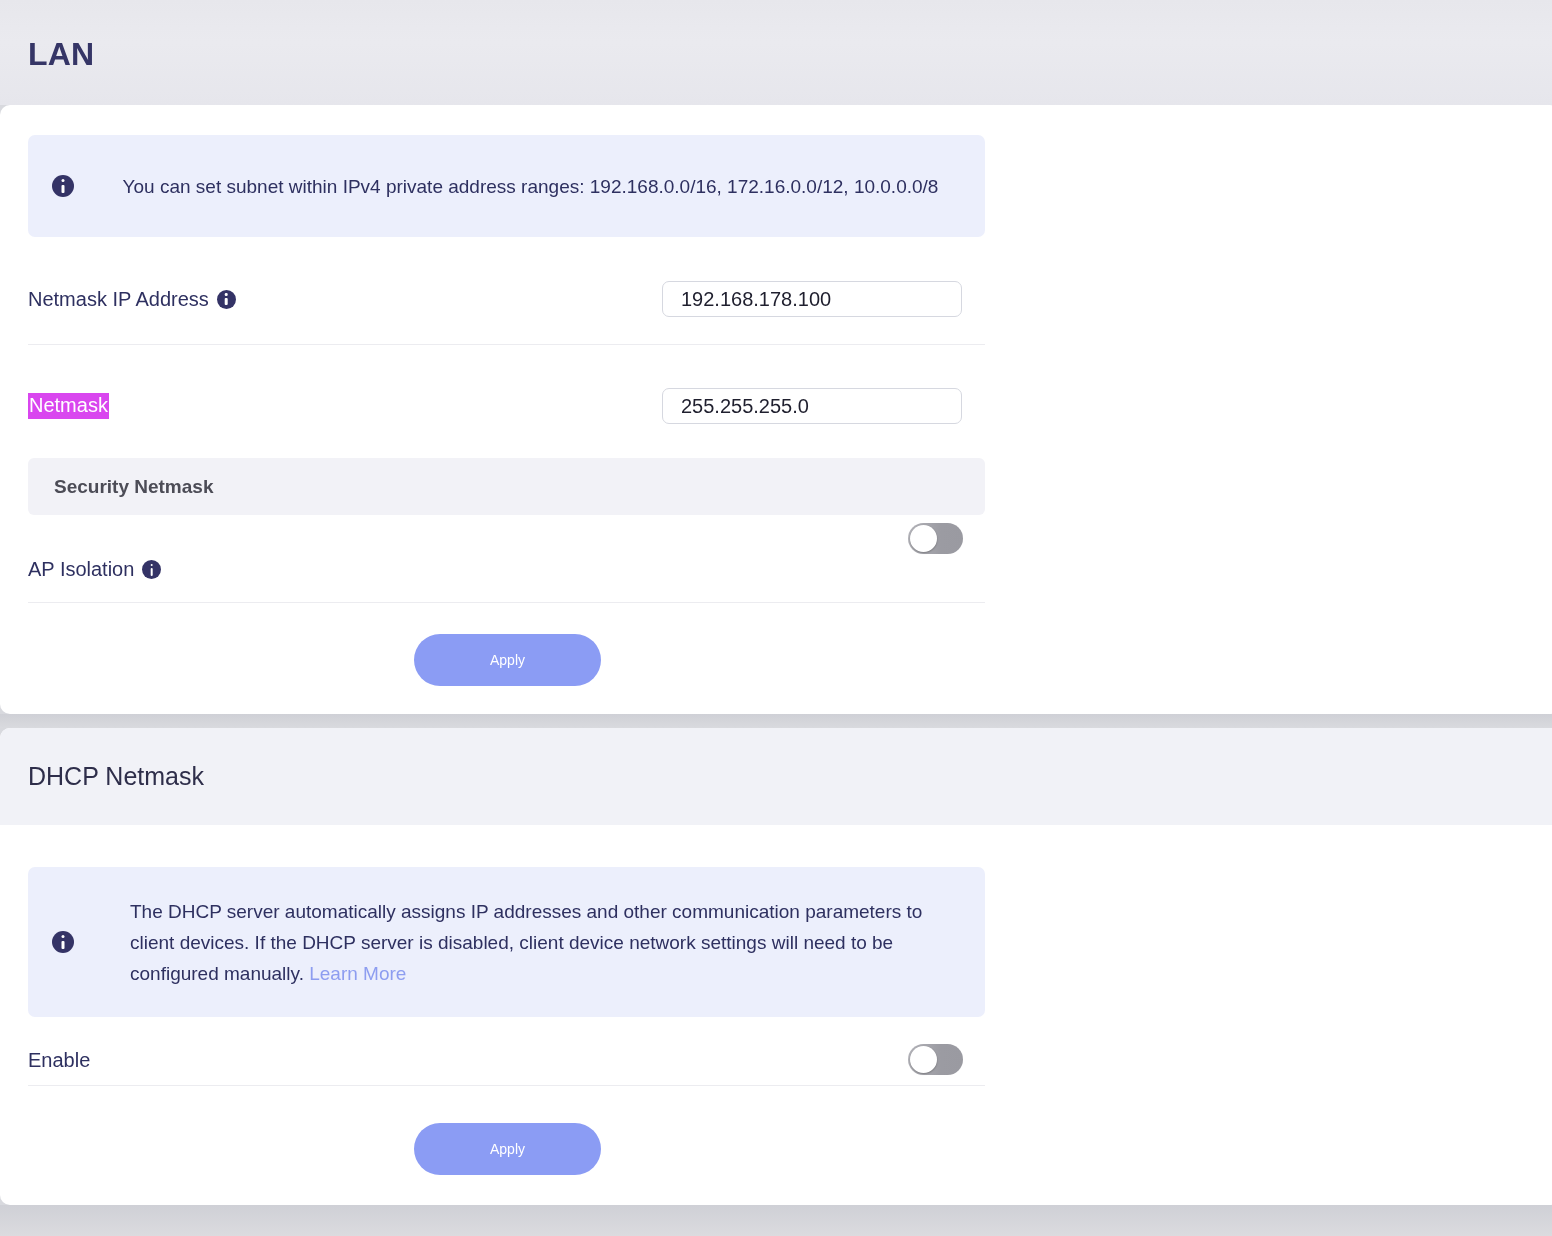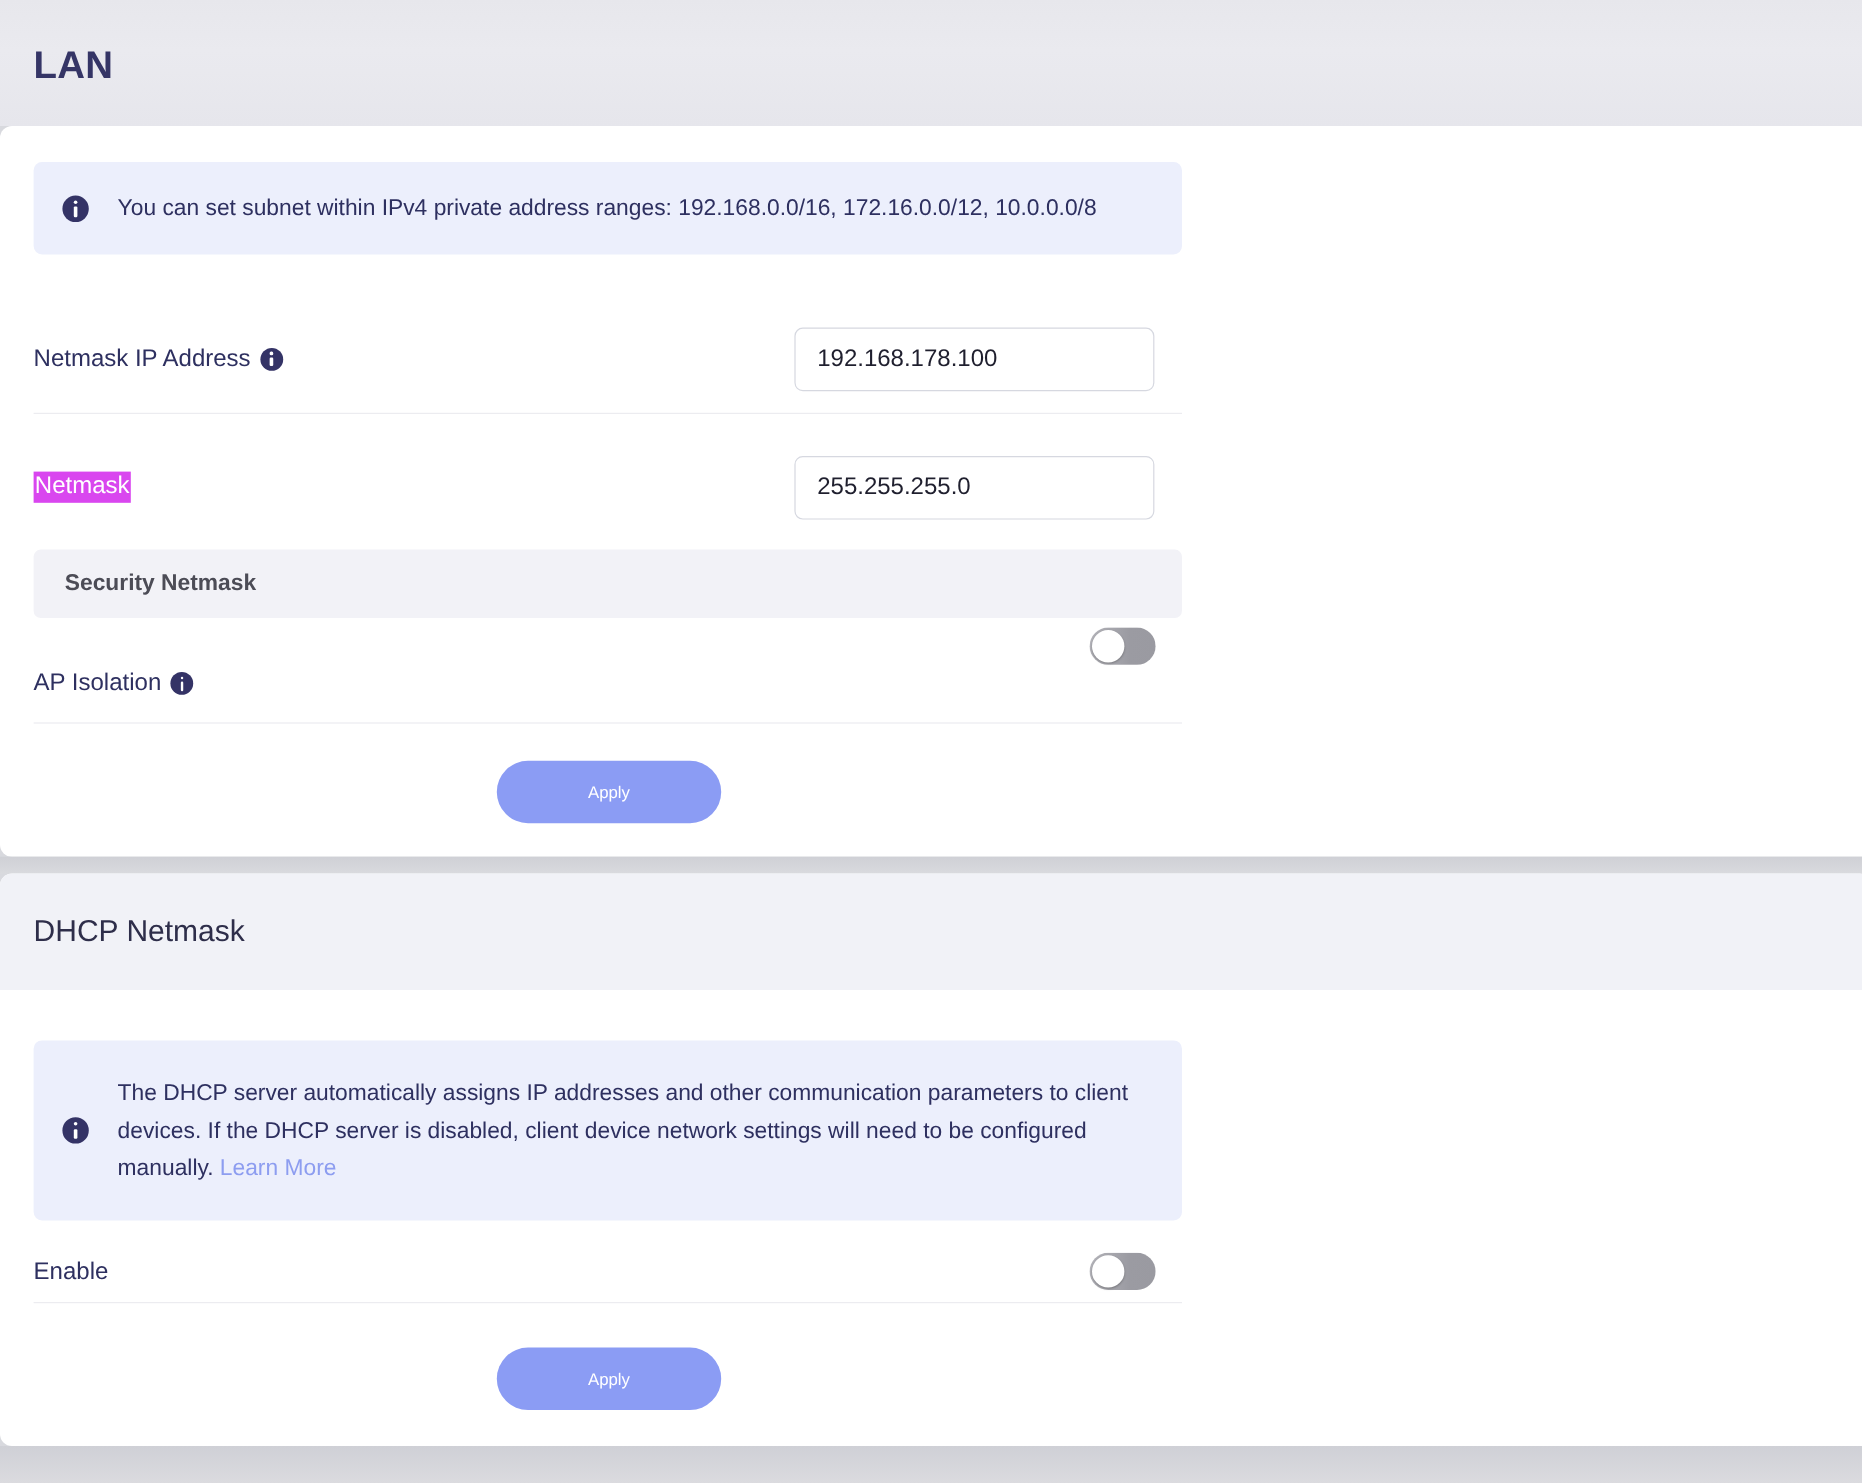--- a/index.html
+++ b/index.html
@@ -98,27 +98,29 @@
     background: #eceffc;
     border-radius: 7px;
     display: flex;
     align-items: center;
     padding: 0 22px 0 0;
   }
   .banner-lan {
     left: 28px;
     top: 30px;
     width: 957px;
-    height: 77px;
+    height: 102px;
+    text-align: center;
   }
   .banner-dhcp {
     left: 28px;
     top: 139px;
     width: 957px;
     height: 150px;
+    gap: 32px;
   }
   .info-icon-wrap {
     width: 70px;
     flex: none;
     display: flex;
     justify-content: center;
     align-items: center;
   }
   .banner-text {
     font-size: 19px;
@@ -191,21 +193,21 @@
     color: #ffffff;
     padding: 1px 1px 2px 1px;
   }
   .row-control {
     position: absolute;
     left: 634px;
   }
 
   .text-input {
     width: 300px;
-    height: 53px;
+    height: 36px;
     border: 1px solid #d6d8e0;
     border-radius: 7px;
     background: #ffffff;
     font-family: "Liberation Sans", sans-serif;
     font-size: 20px;
     color: #1f1f2e;
     padding: 0 18px;
     outline: none;
   }
 

